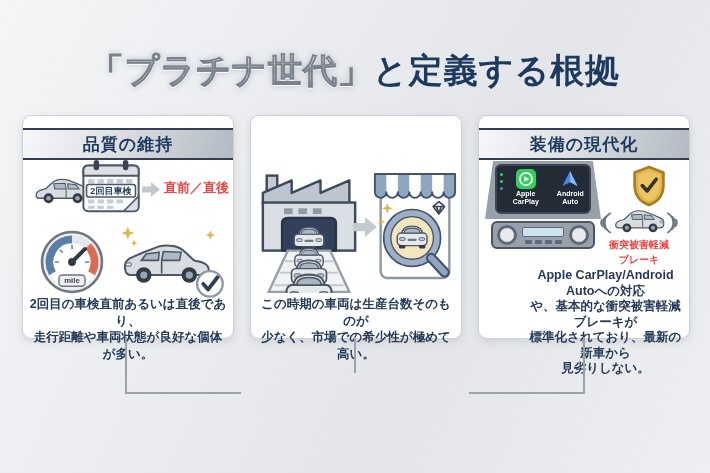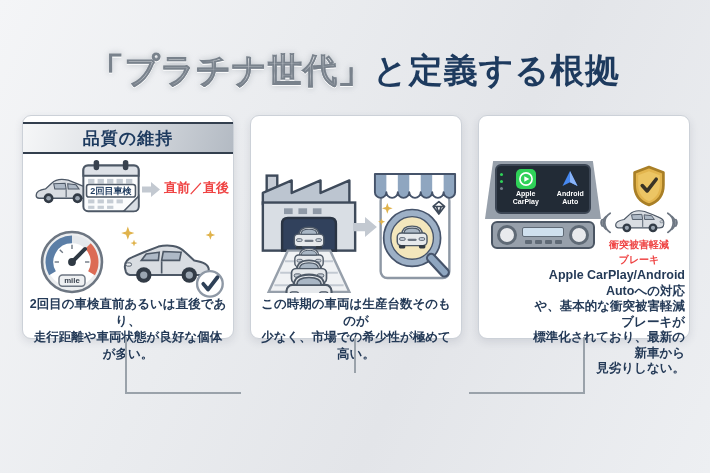--- a/index.html
+++ b/index.html
@@ -17,29 +17,29 @@
     color:transparent;-webkit-text-fill-color:transparent;
     -webkit-text-stroke:0.8px #79828c;
     filter:drop-shadow(0 1px 0 rgba(255,255,255,.85)) drop-shadow(0 0 3px rgba(110,120,132,.35));
     text-align:right;
   }
   .navy-text{color:#1d3a5e;}
   
   .panel{position:absolute;top:115px;width:210px;height:222px;background:#ffffff;
          border:1px solid #ccd1d8;border-radius:9px;box-shadow:0 3px 8px rgba(50,60,80,.12);}
   .panel.p1{left:22px}.panel.p2{left:250px}.panel.p3{left:478px}
-  .band{margin-top:6px;height:28px;display:flex;align-items:center;justify-content:center;
+  .band{margin-top:12px;height:28px;display:flex;align-items:center;justify-content:center;
         background:linear-gradient(105deg,#f6f7f8 0%,#dfe2e6 40%,#b3bac3 100%);
         border-top:2px solid #333f4e;border-bottom:2px solid #333f4e;
         font-size:17px;font-weight:800;color:#1d3a5e;letter-spacing:1px;}
   .abs{position:absolute;}
   .body-text{position:absolute;left:6px;right:6px;text-align:center;
              font-size:12.5px;font-weight:700;color:#243a57;line-height:16.5px;
              white-space:pre-line;letter-spacing:0;}
-  .body-text.left{text-align:right;left:11px;right:4px;line-height:15.5px;margin-left:36px;}
+  .body-text.left{text-align:center;left:11px;right:4px;line-height:15.5px;margin-left:36px;}
   .jp-label{font-weight:700;color:#ef4444;}
   
   .cline{position:absolute;background:#9aa2aa;}
   
   .footer-label{position:absolute;top:370px;left:0;right:0;text-align:center;
     font-size:37px;font-weight:800;letter-spacing:2px;}
   .footer-label .metal{filter:drop-shadow(0 0 6px rgba(255,255,255,.95)) drop-shadow(0 1px 1px rgba(120,130,142,.45));}
   
   .headunit{position:absolute;left:6px;top:45px;width:116px;}
   .hu-top{position:relative;height:58px;background:#97a0ab;
@@ -224,20 +224,21 @@
         <line x1="61" y1="93" x2="75" y2="108" stroke="#45536a" stroke-width="11" stroke-linecap="round"></line>
         <line x1="61" y1="93" x2="75" y2="108" stroke="#8fa6c0" stroke-width="6.5" stroke-linecap="round"></line>
       </g>
     </svg>
 
     <div class="body-text" style="top:180px">この時期の車両は生産台数そのものが
 少なく、市場での希少性が極めて高い。</div>
   </div>
 
   <div class="panel p3">
+    <div class="band">装備の現代化</div>
 
     <div class="headunit">
       <div class="hu-top">
         <div class="hu-screen">
           <div class="hu-dots">
               <i></i>
               <i></i>
               <i></i>
             </div>
           <div class="hu-apps">

